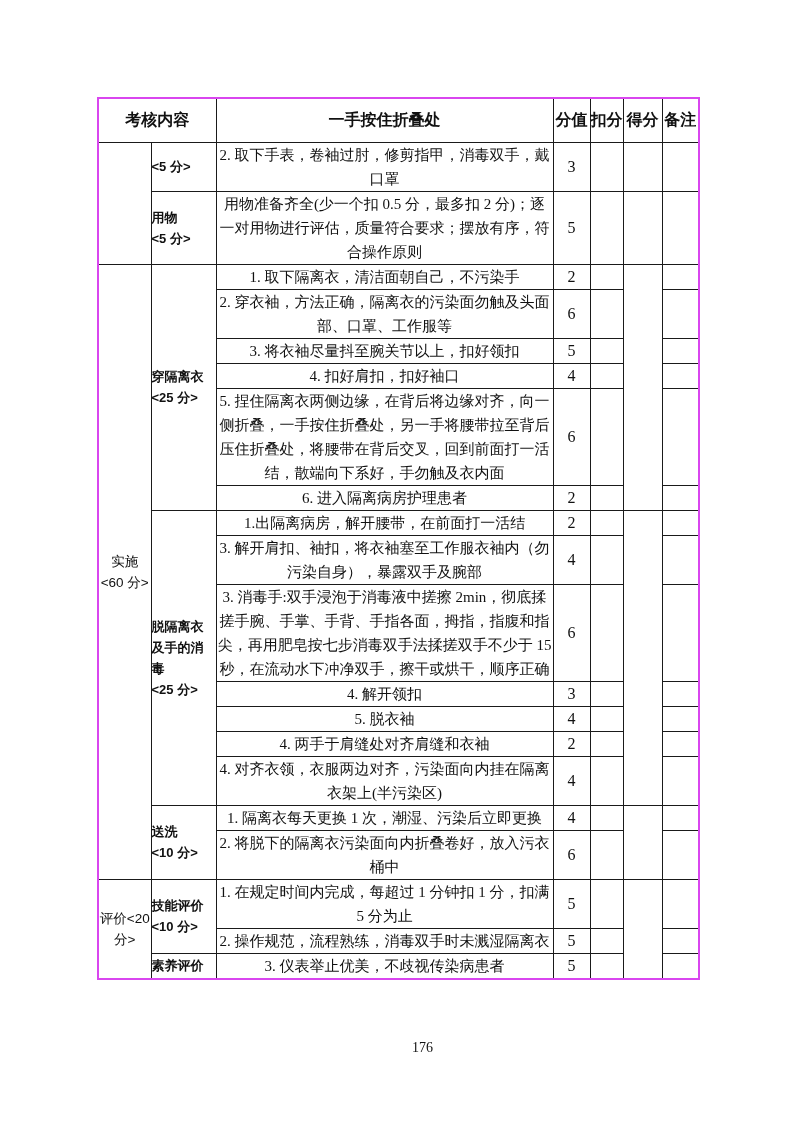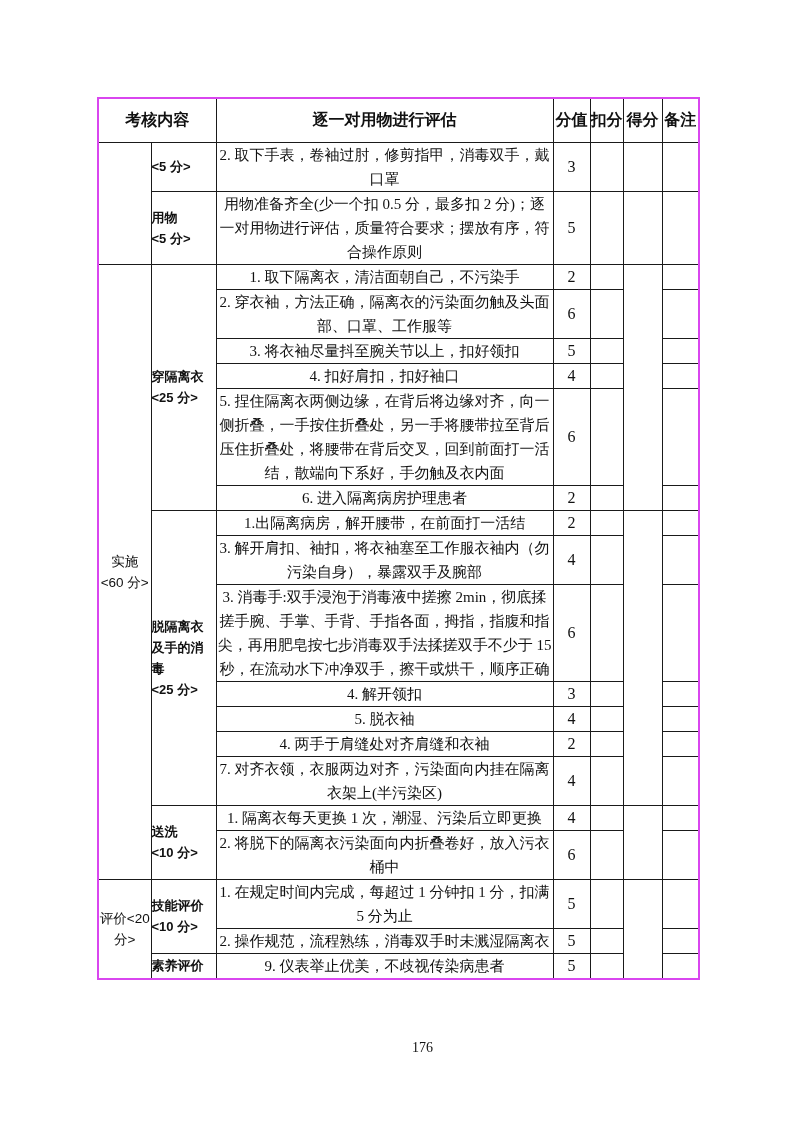--- a/index.html
+++ b/index.html
@@ -103,21 +103,21 @@
       <col style="width:337px">
       <col style="width:37px">
       <col style="width:33px">
       <col style="width:39px">
       <col style="width:37px">
     </colgroup>
 
     <tbody>
         <tr>
       <th class="hdr" colspan="2">考核内容</th>
-      <th class="hdr">逐一对用物进行评估</th>
+      <th class="hdr">一手按住折叠处</th>
       <th class="hdr">分值</th>
       <th class="hdr">扣分</th>
       <th class="hdr">得分</th>
       <th class="hdr">备注</th>
     </tr>
 
     <tr>
       <td class="outer-label" rowspan="2"></td>
       <td class="sub-label">&lt;5 分&gt;</td>
       <td class="criteria">2. 取下手表，卷袖过肘，修剪指甲，消毒双手，戴口罩</td>
@@ -213,21 +213,21 @@
       <td class="blank"></td>
       <td class="blank"></td>
     </tr>
     <tr>
       <td class="criteria">4. 两手于肩缝处对齐肩缝和衣袖</td>
       <td class="score">2</td>
       <td class="blank"></td>
       <td class="blank"></td>
     </tr>
     <tr>
-      <td class="criteria">7. 对齐衣领，衣服两边对齐，污染面向内挂在隔离衣架上(半污染区)</td>
+      <td class="criteria">4. 对齐衣领，衣服两边对齐，污染面向内挂在隔离衣架上(半污染区)</td>
       <td class="score">4</td>
       <td class="blank"></td>
       <td class="blank"></td>
     </tr>
 
     <tr>
       <td class="sub-label" rowspan="2">送洗
 &lt;10 分&gt;</td>
       <td class="criteria">1. 隔离衣每天更换 1 次，潮湿、污染后立即更换</td>
       <td class="score">4</td>
@@ -254,21 +254,21 @@
       <td class="blank"></td>
     </tr>
     <tr>
       <td class="criteria">2. 操作规范，流程熟练，消毒双手时未溅湿隔离衣</td>
       <td class="score">5</td>
       <td class="blank"></td>
       <td class="blank"></td>
     </tr>
     <tr>
       <td class="sub-label">素养评价</td>
-      <td class="criteria">9. 仪表举止优美，不歧视传染病患者</td>
+      <td class="criteria">3. 仪表举止优美，不歧视传染病患者</td>
       <td class="score">5</td>
       <td class="blank"></td>
       <td class="blank"></td>
     </tr>
   </tbody>
     </table>
 </div>
 
 <div class="page-footer">176</div>
 

